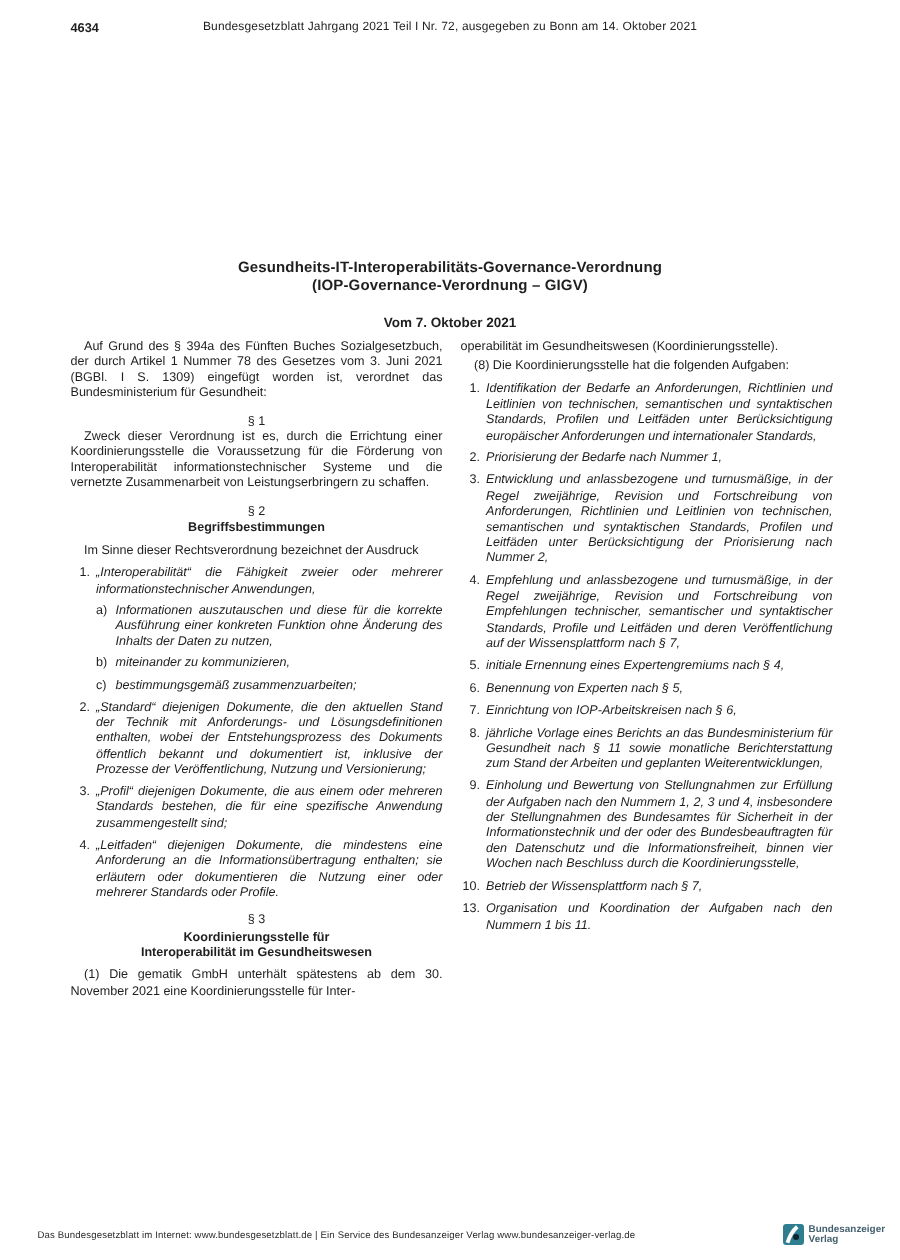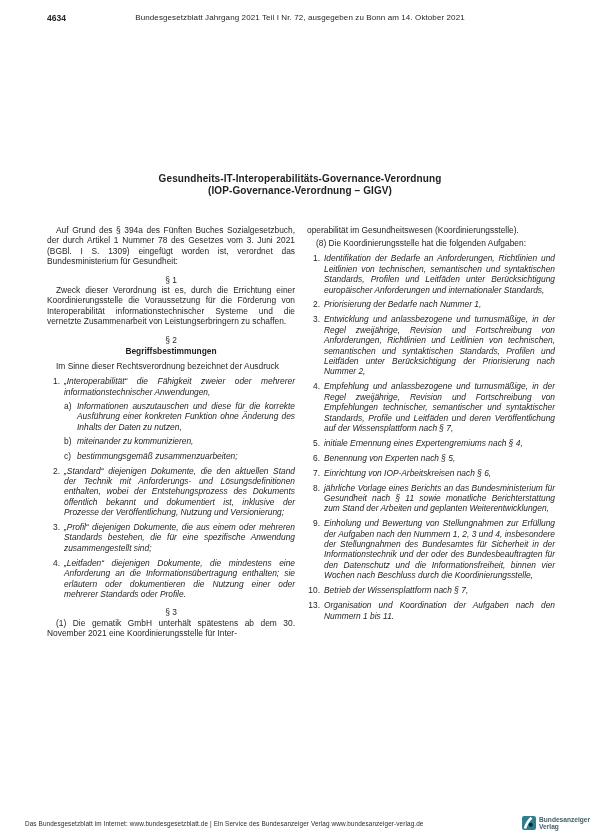--- a/index.html
+++ b/index.html
@@ -51,20 +51,21 @@
 <div class="page">
 
   <div class="header">
     <span class="pagenum">4634</span>
     <span class="headtext">Bundesgesetzblatt Jahrgang 2021 Teil I Nr. 72, ausgegeben zu Bonn am 14. Oktober 2021</span>
   </div>
 
   <div class="title-block">
     <div class="title-line">Gesundheits-IT-Interoperabilitäts-Governance-Verordnung</div>
     <div class="title-line">(IOP-Governance-Verordnung – GIGV)</div>
+    <div class="doc-date">Vom 7. Oktober 2021</div>
   </div>
 
   <div class="columns">
 
     <div class="col">
       <p class="para indent">Auf Grund des § 394a des Fünften Buches Sozialgesetzbuch, der durch Artikel 1 Nummer 78 des Gesetzes vom 3. Juni 2021 (BGBl. I S. 1309) eingefügt worden ist, verordnet das Bundesministerium für Gesundheit:</p>
 
       <div class="secnum">§ 1</div>
       <p class="para indent">Zweck dieser Verordnung ist es, durch die Errichtung einer Koordinierungsstelle die Voraussetzung für die Förderung von Interoperabilität informationstechnischer Systeme und die vernetzte Zusammenarbeit von Leistungserbringern zu schaffen.</p>
 
@@ -95,20 +96,24 @@
       <div class="li">
         <span class="n">3.</span>
         <span class="t">„Profil“ diejenigen Dokumente, die aus einem oder mehreren Standards bestehen, die für eine spezifische Anwendung zusammengestellt sind;</span>
       </div>
       <div class="li">
         <span class="n">4.</span>
         <span class="t">„Leitfaden“ diejenigen Dokumente, die mindestens eine Anforderung an die Informationsübertragung enthalten; sie erläutern oder dokumentieren die Nutzung einer oder mehrerer Standards oder Profile.</span>
       </div>
 
       <div class="secnum">§ 3</div>
+      <div class="sechead">
+        <span>Koordinierungsstelle für</span><br>
+        <span>Interoperabilität im Gesundheitswesen</span>
+      </div>
       <p class="para indent">(1) Die gematik GmbH unterhält spätestens ab dem 30. November 2021 eine Koordinierungsstelle für Inter-</p>
     </div>
 
     <div class="col">
       <p class="para">operabilität im Gesundheitswesen (Koordinierungsstelle).</p>
       <p class="para indent gap-top">(8) Die Koordinierungsstelle hat die folgenden Aufgaben:</p>
 
       <div class="li">
         <span class="n">1.</span>
         <span class="t">Identifikation der Bedarfe an Anforderungen, Richtlinien und Leitlinien von technischen, semantischen und syntaktischen Standards, Profilen und Leitfäden unter Berücksichtigung europäischer Anforderungen und internationaler Standards,</span>

